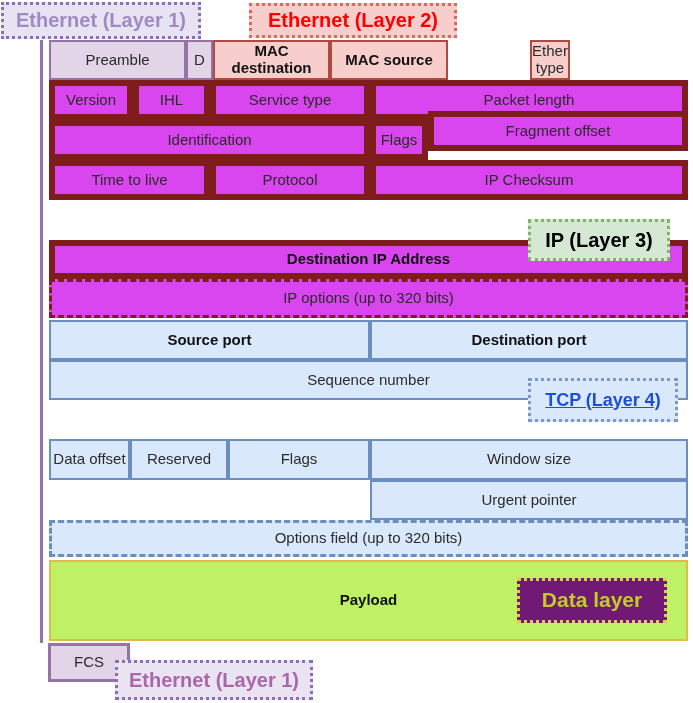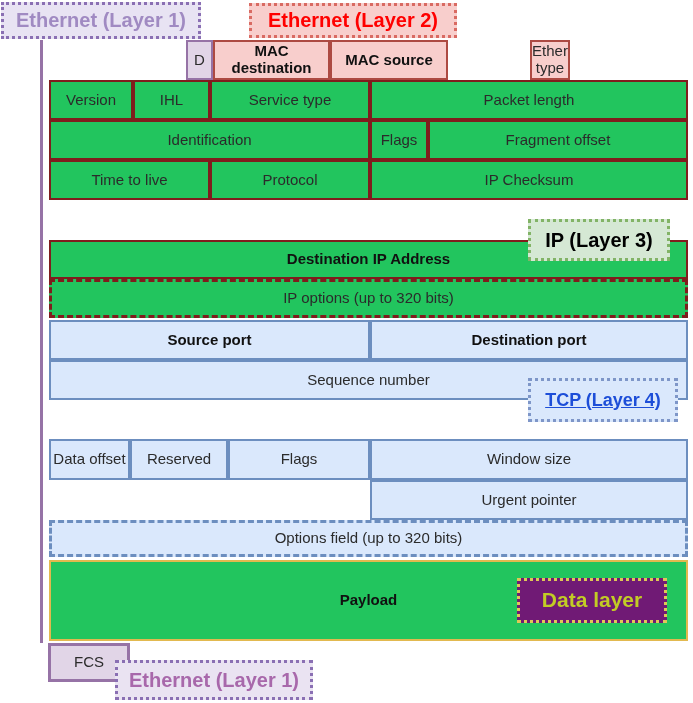--- a/index.html
+++ b/index.html
@@ -9,23 +9,23 @@
   }
   .cell{
     position:absolute;box-sizing:border-box;
     display:flex;align-items:center;justify-content:center;
     text-align:center;font-size:15px;line-height:1.12;color:#2b2b2b;
     padding:1px 2px;
   }
   .bold{font-weight:bold;color:#111;}
   .purple{background:#e1d5e7;border:2px solid #9673a6;}
   .red{background:#f8cecc;border:2px solid #ad4a42;}
-  .green{background:#22c55e;border:2px solid #7f1d1d;}
+  .green{background:#d946ef;border:6px solid #7f1d1d;}
   .blue{background:#dae8fc;border:2px solid #6c8ebf;}
-  .yellow{background:#22c55e;border:2px solid #e2b94f;text-align:right;}
+  .yellow{background:#bef264;border:2px solid #e2b94f;text-align:right;}
   .dashed{border-style:dashed;border-width:3px;}
   .tag{
     position:absolute;box-sizing:border-box;z-index:3;
     display:flex;align-items:center;justify-content:center;
     font-weight:bold;text-align:center;border:3px dotted;line-height:1.05;
   }
   #eth-l1-top{left:1px;top:2px;width:200px;height:37px;background:#e8e3f3;border-color:#8a6fb3;color:#a08ac2;font-size:20px;}
   #eth-l2{left:249px;top:3px;width:208px;height:35px;background:#f8cecc;border-color:#d96a62;color:#ff0000;font-size:20px;}
   #ip-l3{left:528px;top:219px;width:142px;height:42px;background:#d5e8d4;border-color:#82b366;color:#000000;font-size:20px;}
   #tcp-l4{left:528px;top:378px;width:150px;height:44px;background:#dae8fc;border-color:#7e96c8;color:#1d4ed8;font-size:18px;text-decoration:underline;}
@@ -37,33 +37,34 @@
 </head>
 <body>
 
 <div id="canvas">
 
   <div id="frame-line"></div>
 
   <div class="tag" id="eth-l1-top">Ethernet (Layer 1)</div>
   <div class="tag" id="eth-l2">Ethernet (Layer 2)</div>
 
+  <div class="cell purple" style="left:49px;top:40px;width:137px;height:40px;">Preamble</div>
   <div class="cell purple" style="left:186px;top:40px;width:27px;height:40px;">D</div>
   <div class="cell red bold" style="left:213px;top:40px;width:117px;height:40px;">MAC destination</div>
   <div class="cell red bold" style="left:330px;top:40px;width:118px;height:40px;">MAC source</div>
   <div class="cell red" style="left:530px;top:40px;width:40px;height:40px;">Ether type</div>
 
   <div class="cell green" style="left:49px;top:80px;width:84px;height:40px;">Version</div>
   <div class="cell green" style="left:133px;top:80px;width:77px;height:40px;">IHL</div>
   <div class="cell green" style="left:210px;top:80px;width:160px;height:40px;">Service type</div>
   <div class="cell green" style="left:370px;top:80px;width:318px;height:40px;">Packet length</div>
 
   <div class="cell green" style="left:49px;top:120px;width:321px;height:40px;">Identification</div>
   <div class="cell green" style="left:370px;top:120px;width:58px;height:40px;">Flags</div>
-  <div class="cell green" style="left:428px;top:120px;width:260px;height:40px;text-align:right;">Fragment offset</div>
+  <div class="cell green" style="left:428px;top:111px;width:260px;height:40px;text-align:right;">Fragment offset</div>
 
   <div class="cell green" style="left:49px;top:160px;width:161px;height:40px;">Time to live</div>
   <div class="cell green" style="left:210px;top:160px;width:160px;height:40px;">Protocol</div>
   <div class="cell green" style="left:370px;top:160px;width:318px;height:40px;">IP Checksum</div>
 
   <div class="cell green bold" style="left:49px;top:240px;width:639px;height:39px;">Destination IP Address</div>
   <div class="cell green dashed" style="left:49px;top:279px;width:639px;height:39px;">IP options (up to 320 bits)</div>
 
   <div class="tag" id="ip-l3">IP (Layer 3)</div>
 

